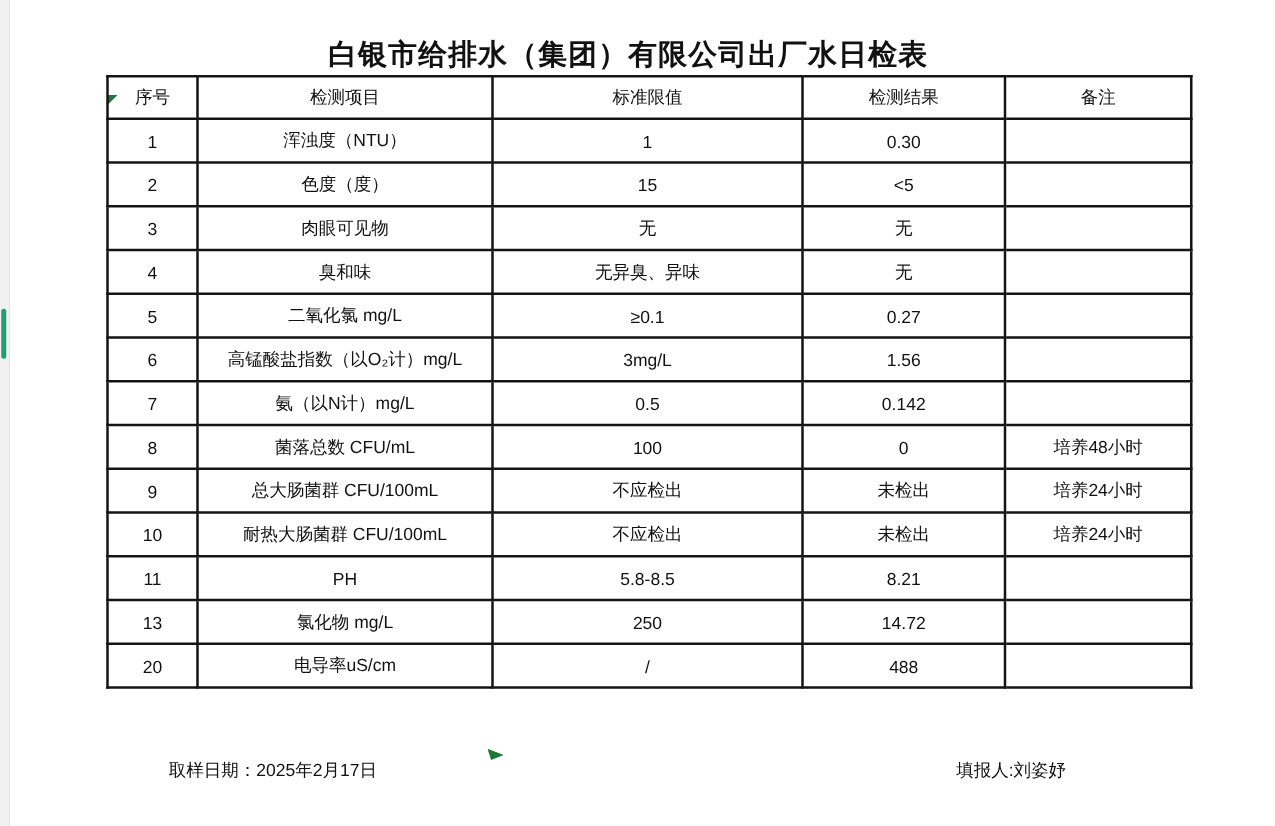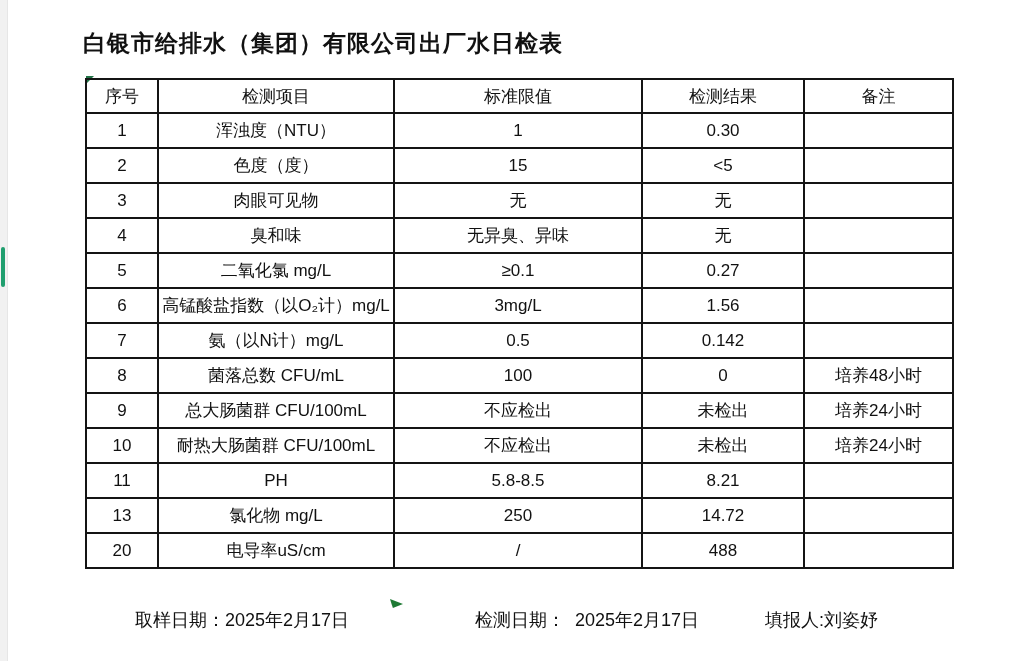--- a/index.html
+++ b/index.html
@@ -26,35 +26,35 @@
     border-right: 1px solid #e6e6e6;
   }
   .scroll-indicator {
     position: absolute;
     left: 1px; top: 247px;
     width: 4px; height: 40px;
     border-radius: 2px;
   }
   .doc-title {
     position: absolute;
-    left: 83px; top: 28px;
+    left: 69px; top: 28px;
     width: 867px;
-    text-align: left;
+    text-align: center;
     font-size: 23px;
     font-weight: bold;
     letter-spacing: 1px;
     white-space: nowrap;
   }
   table.check-table {
     position: absolute;
-    left: 85px; top: 78px;
+    left: 85px; top: 60px;
     width: 867px;
     border-collapse: collapse;
     table-layout: fixed;
-    font-size: 17px;
+    font-size: 14px;
   }
   .check-table th, .check-table td {
     border: 2px solid #141414;
     text-align: center;
     vertical-align: middle;
     padding: 0 2px;
     height: 33px;
     font-weight: normal;
     white-space: nowrap;
     overflow: hidden;
@@ -71,21 +71,21 @@
     position: absolute;
     left: 390px; top: 599px;
     width: 13px; height: 9px;
     background: #1e7a34;
     clip-path: polygon(0 0, 100% 55%, 22% 100%);
   }
   .footer-line {
     position: absolute;
     left: 0; top: 608px;
     width: 1020px; height: 26px;
-    font-size: 18px;
+    font-size: 14px;
   }
   .footer-item { position: absolute; white-space: nowrap; }
   .footer-sample { left: 135px; }
   .footer-test   { left: 475px; }
   .footer-test .val { margin-left: 10px; }
   .footer-reporter { left: 765px; }
 </style>
 </head>
 <body>
 
@@ -207,17 +207,16 @@
           <td>488</td>
           <td></td>
         </tr>
       </tbody>
   </table>
 
   <div class="bottom-marker" style="background: rgb(30, 122, 52);"></div>
 
   <div class="footer-line">
     <span class="footer-item footer-sample"><span>取样日期：</span><span class="val">2025年2月17日</span></span>
-    <span class="footer-item footer-test"><span>检测日期：</span><span class="val">2025年2月17日</span></span>
     <span class="footer-item footer-reporter"><span>填报人:</span><span>刘姿妤</span></span>
   </div>
 
 </div>
 
 </body></html>

